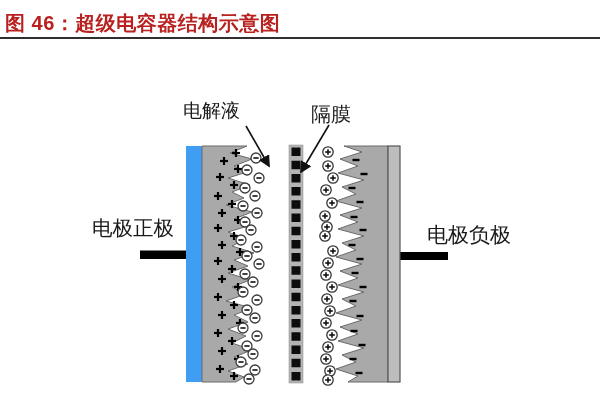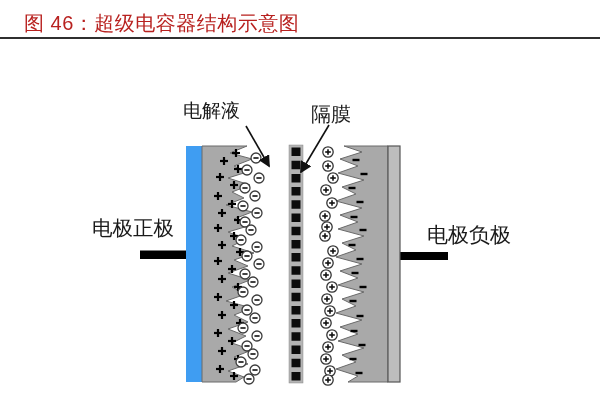--- a/index.html
+++ b/index.html
@@ -1,22 +1,22 @@
 <!DOCTYPE html>
 <html><head>
 <meta charset="utf-8">
 <style>
   html,body{margin:0;padding:0;background:#fff;}
   .page{
     position:relative;width:600px;height:400px;background:#ffffff;overflow:hidden;
     font-family:"Liberation Sans", sans-serif;
   }
   .figure-title{
-    position:absolute;left:24px;top:10px;
-    font-size:20px;font-weight:normal;color:#b8211f;letter-spacing:0.5px;white-space:nowrap;
+    position:absolute;left:5px;top:10px;
+    font-size:20px;font-weight:bold;color:#b8211f;letter-spacing:0.5px;white-space:nowrap;
   }
   .title-rule{
     position:absolute;left:0;top:37px;width:600px;height:2px;background:#2f2f2f;
   }
   svg{position:absolute;left:0;top:0;}
   .diagram-label{fill:#1a1a1a;font-family:"Liberation Sans", sans-serif;}
 </style>
 </head>
 <body>
 

